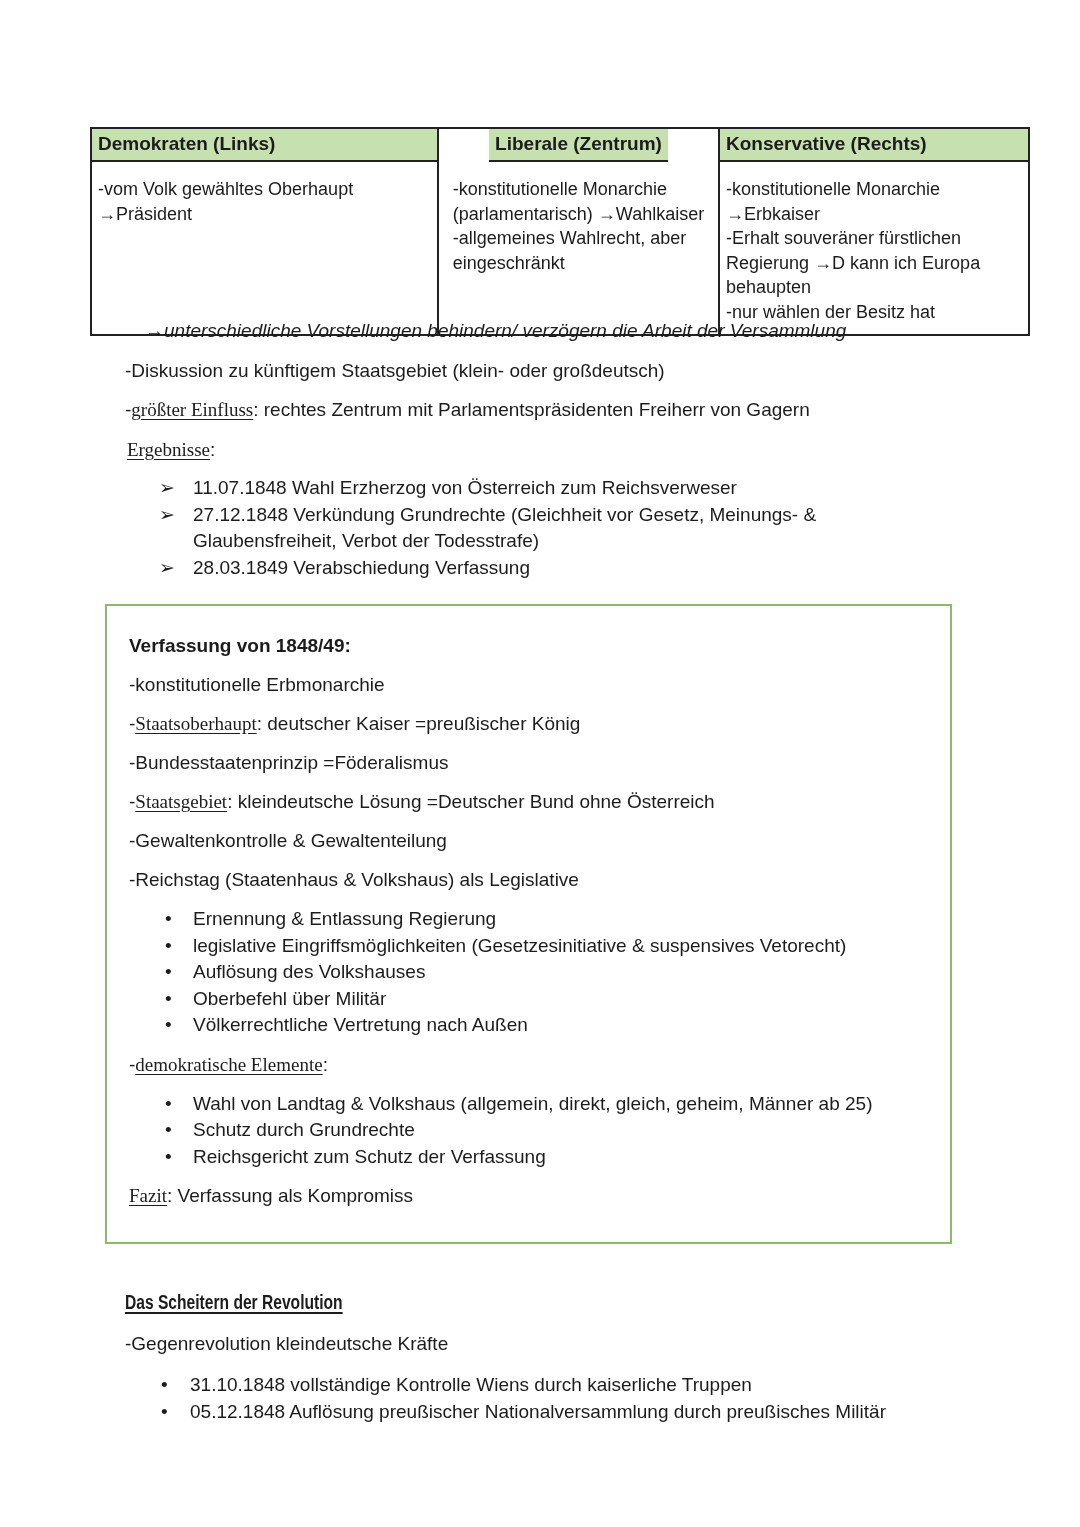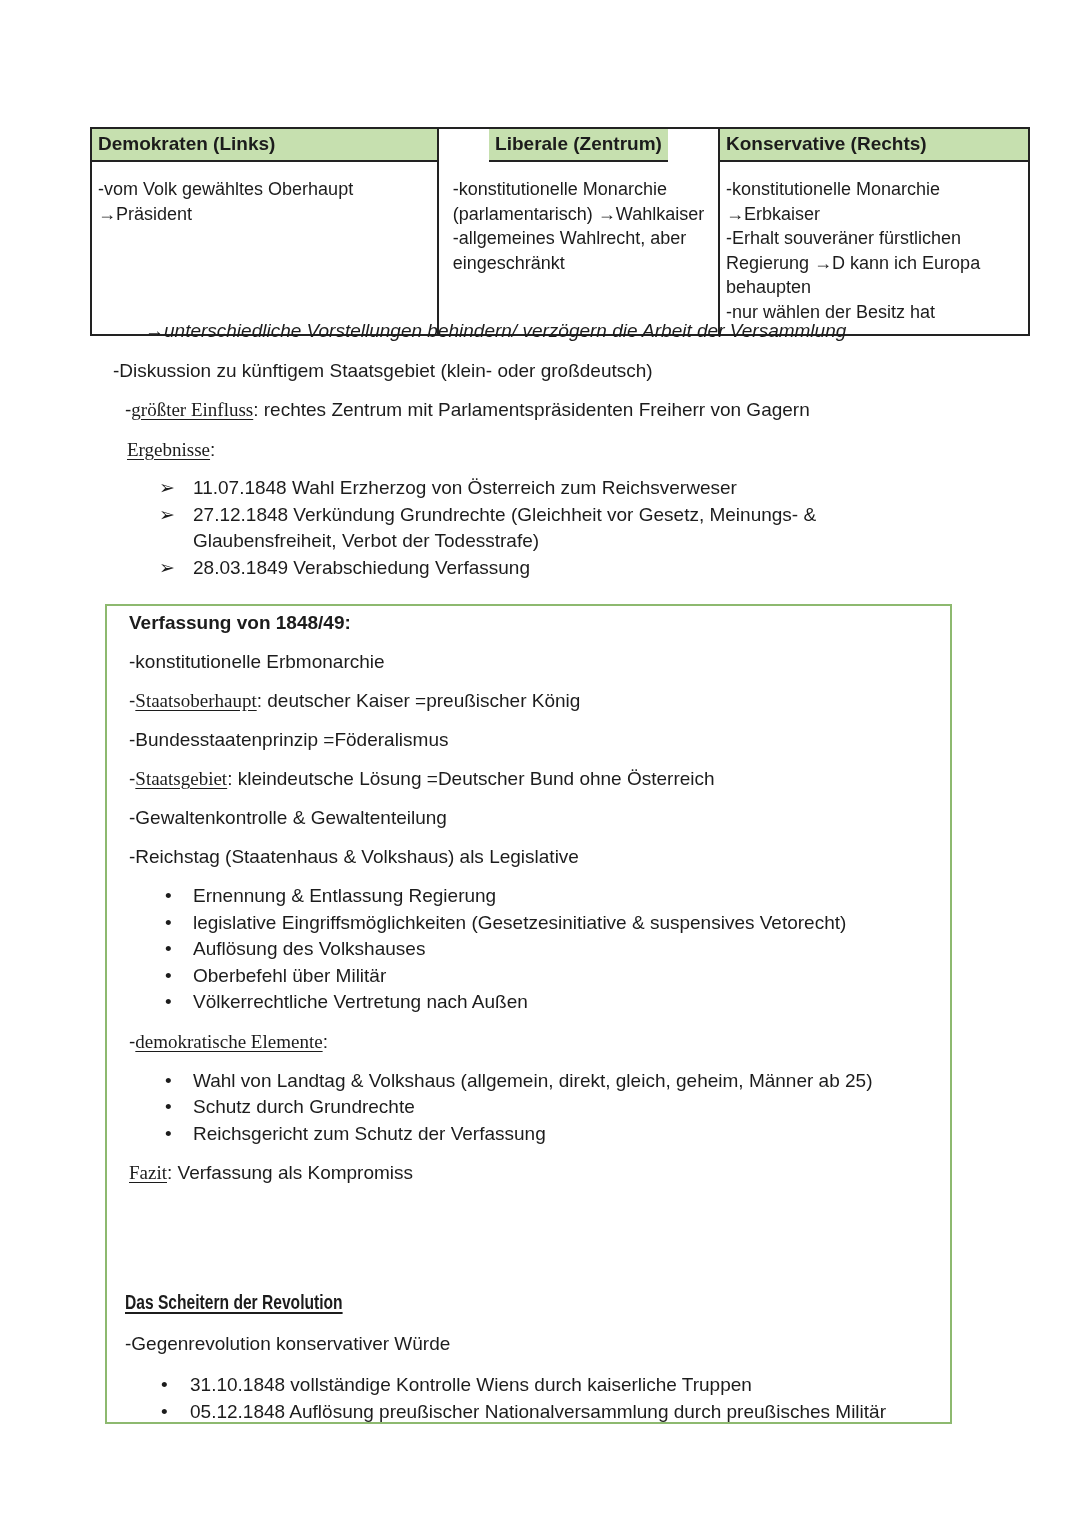--- a/index.html
+++ b/index.html
@@ -19,33 +19,33 @@
   .nt-col-0,.nt-col-1{border-right:2px solid var(--table-border,#222);}
   .nt-header{
     background:var(--header-bg,#c6e0af);font-weight:bold;font-size:19px;
     padding:4px 6px 5px;border-bottom:2px solid var(--table-border,#222);
   }
   .nt-body{padding:15px 6px 10px;font-size:18px;line-height:24.5px;flex:1;}
   .nt-line{white-space:nowrap;}
   
   .abs{position:absolute;font-size:19px;line-height:26px;}
   .arrow-note{left:145px;top:318px;font-style:italic;}
-  .discussion{left:113px;top:358px;}
+  .discussion{left:125px;top:358px;}
   .influence{left:125px;top:397px;}
   .ergebnisse{left:127px;top:437px;}
   .u{text-decoration:underline;text-underline-offset:3px;font-family:Liberation Serif, serif;}
   .results{position:absolute;left:159px;top:475px;width:724px;}
   .flex-item{display:flex;font-size:19px;line-height:26.5px;}
   .results .marker{width:34px;flex:none;}
   .results .itxt{max-width:690px;}
   
   .constitution-box{
-    position:absolute;left:105px;top:604px;width:847px;height:820px;
+    position:absolute;left:105px;top:604px;width:847px;height:640px;
     border:2px solid var(--box-border,#8db96f);box-sizing:border-box;
-    padding:4px 20px 0 22px;background:#fff;
+    padding:27px 20px 0 22px;background:#fff;
   }
   .box-line{font-size:19px;line-height:26px;margin:0 0 13px;}
   .box-title{font-weight:bold;}
   .blist{list-style:none;margin:0 0 13px;padding:0 0 0 36px;}
   .blist li{display:flex;font-size:19px;line-height:26.5px;}
   .blist .dot{width:28px;flex:none;}
   
   .failure-heading{left:125px;top:1289px;font-size:20px;font-weight:bold;}
   .failure-heading .narrow{
     display:inline-block;transform:scaleX(0.78);transform-origin:left center;
@@ -181,21 +181,21 @@
         <li>
           <span class="dot">•</span>
           <span>Reichsgericht zum Schutz der Verfassung</span>
         </li>
       </ul>
 
     <div class="box-line"><span class="u">Fazit</span><span>: Verfassung als Kompromiss</span></div>
   </div>
 
   <div class="abs failure-heading"><span class="narrow">Das Scheitern der Revolution</span></div>
-  <div class="abs failure-intro">-Gegenrevolution konservativer Würde</div>
+  <div class="abs failure-intro">-Gegenrevolution kleindeutsche Kräfte</div>
 
   <div class="failure-bullets">
 
       <div class="flex-item">
         <span class="dot">•</span>
         <span>31.10.1848 vollständige Kontrolle Wiens durch kaiserliche Truppen</span>
       </div>
 
       <div class="flex-item">
         <span class="dot">•</span>

